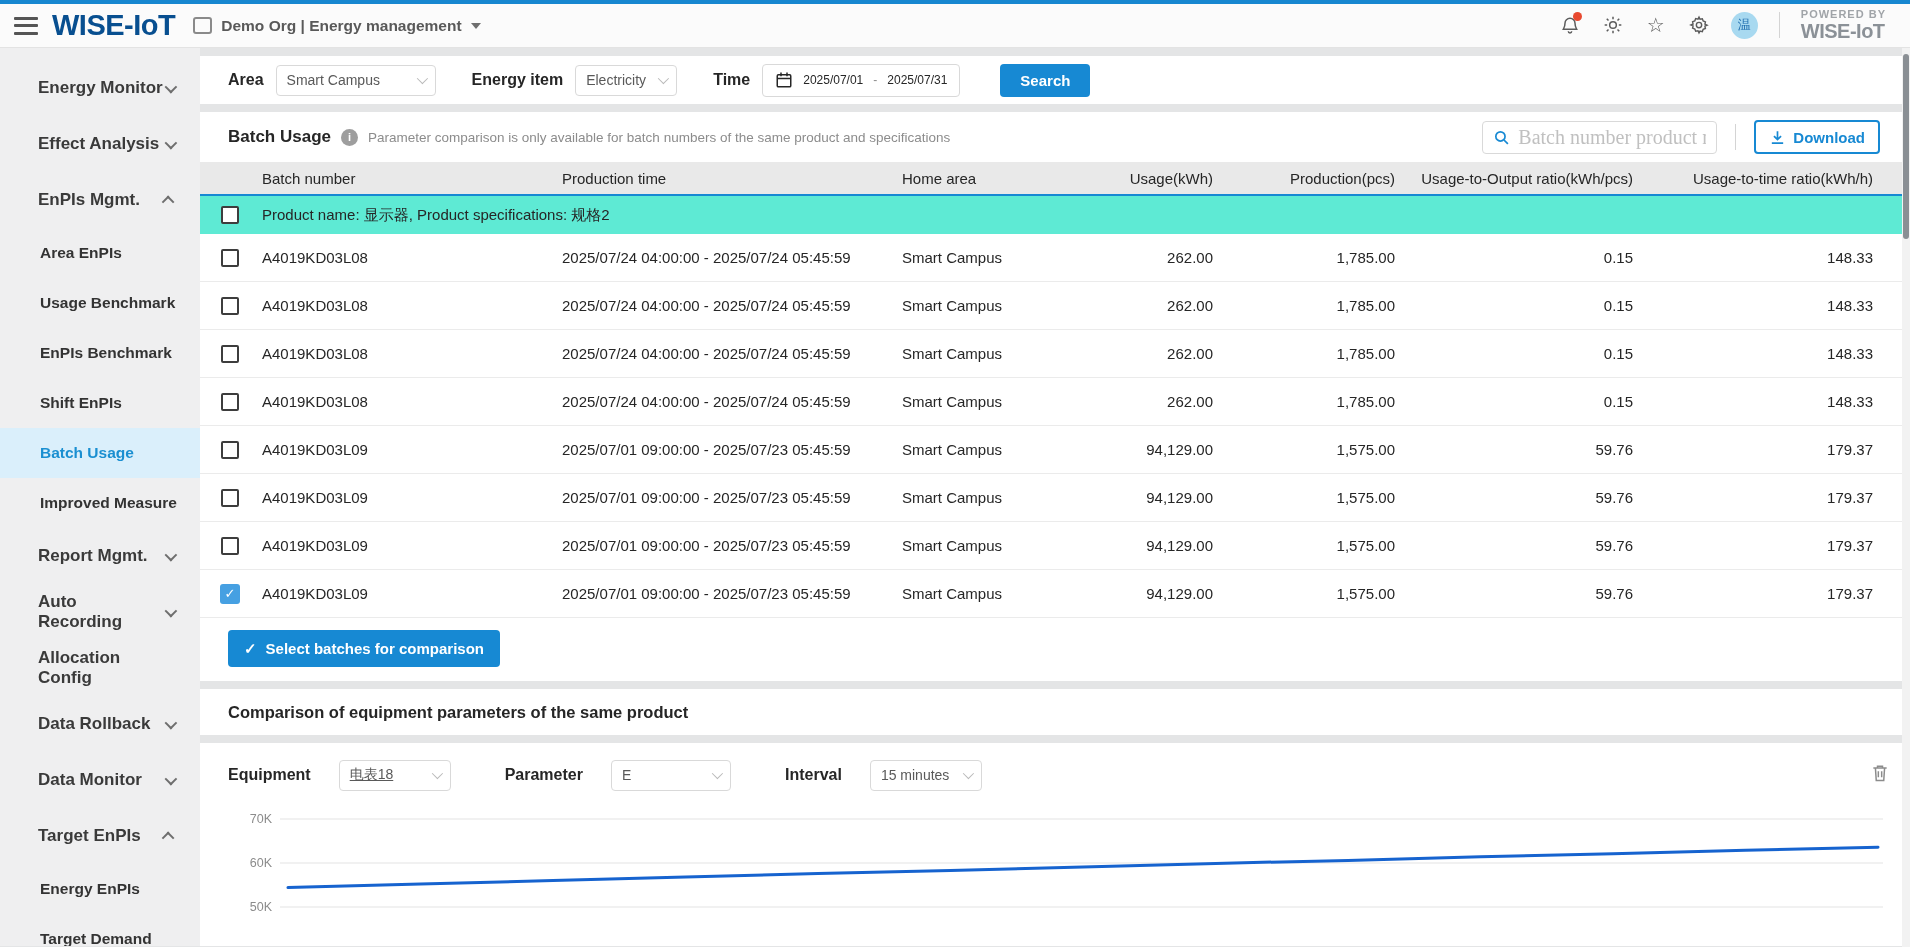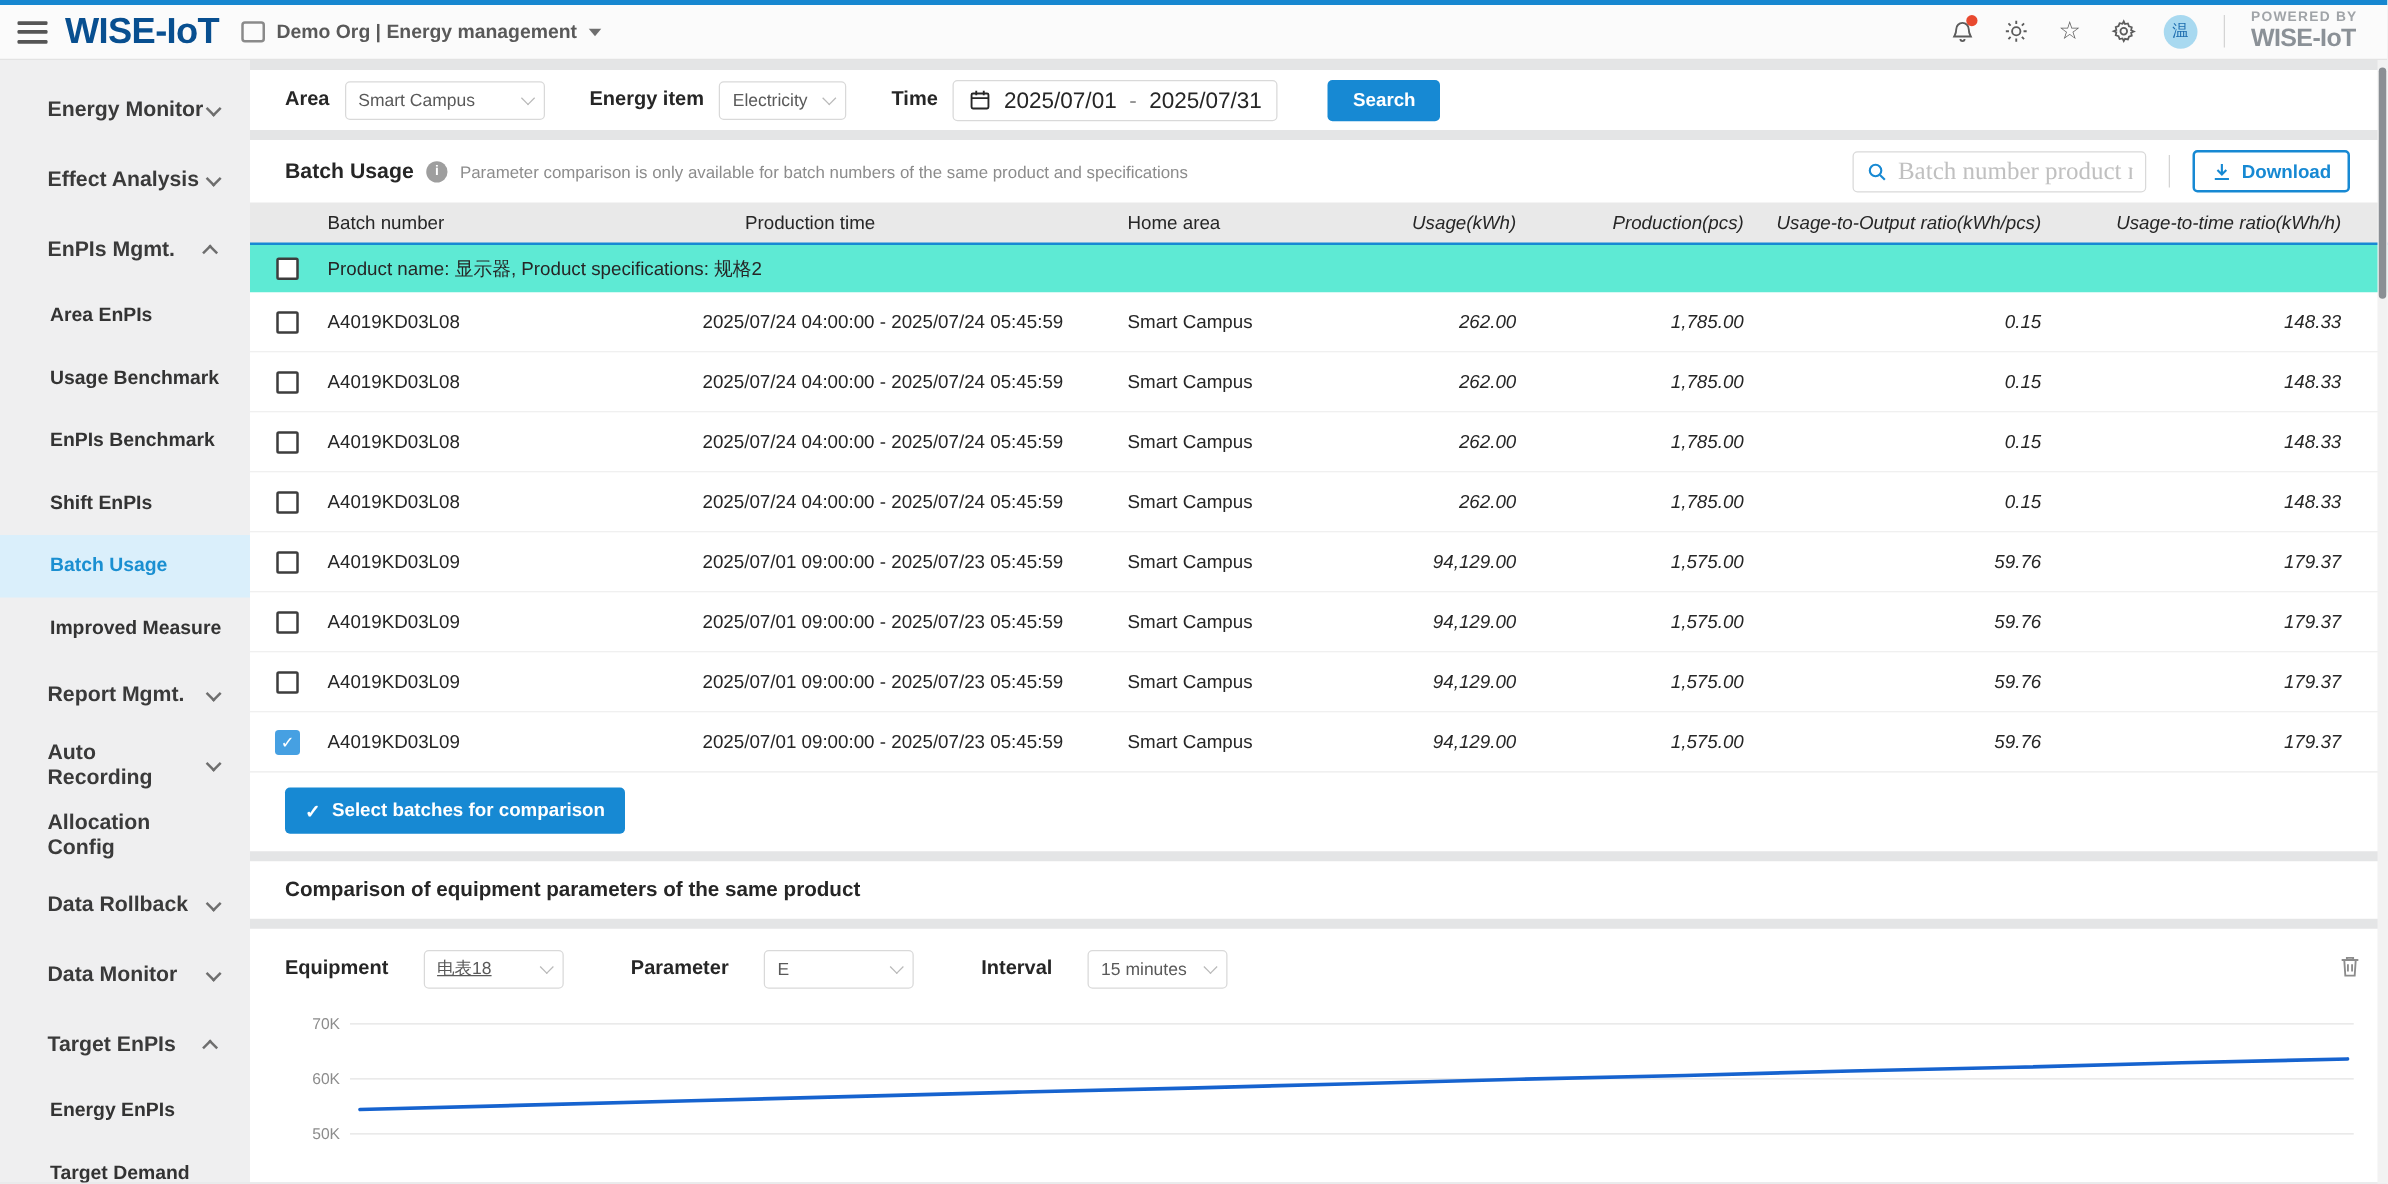--- a/index.html
+++ b/index.html
@@ -41,38 +41,38 @@
   .panel { background:#fff; }
 
   
   .filter-panel { height:48px; display:flex; align-items:center; padding-left:28px; gap:12px; }
   .flabel { font-size:16px; font-weight:bold; color:#262626; }
   .select { border:1px solid #d9d9d9; border-radius:4px; height:31px; display:flex; align-items:center; padding:0 10px; font-size:14px; color:#595959; gap:8px; cursor:pointer; background:#fff; }
   .select .val { flex:1; }
   .schev { width:8px; height:8px; border-right:1.5px solid #b9b9b9; border-bottom:1.5px solid #b9b9b9; transform:rotate(45deg) translateY(-2px); flex:none; }
   .sel-area { width:160px; margin-right:24px; }
   .sel-energy { width:102px; margin-right:24px; }
-  .datebox { border:1px solid #d9d9d9; border-radius:4px; height:33px; display:flex; align-items:center; padding:0 12px; gap:10px; font-size:18px; color:#262626; cursor:pointer; margin-right:28px; }
+  .datebox { border:1px solid #d9d9d9; border-radius:4px; height:33px; display:flex; align-items:center; padding:0 12px; gap:10px; font-size:12px; color:#262626; cursor:pointer; margin-right:28px; }
   .btn-primary { background:#1789d3; color:#fff; font-size:15px; font-weight:bold; border:none; border-radius:4px; height:33px; padding:0 20px; cursor:pointer; }
 
   
   .bu-panel { padding-bottom:14px; }
   .bu-head { height:50px; display:flex; align-items:center; padding:0 30px 0 28px; gap:10px; }
   .bu-title { font-size:17px; font-weight:bold; color:#262626; }
   .info-icon { width:17px; height:17px; border-radius:50%; background:#9e9e9e; color:#fff; font-size:11px; font-weight:bold; display:flex; align-items:center; justify-content:center; font-style:normal; }
   .bu-note { font-size:13.5px; color:#8c8c8c; flex:1; }
   .searchbox { width:235px; height:33px; border:1px solid #d9d9d9; border-radius:4px; display:flex; align-items:center; padding:0 10px; gap:8px; }
   .searchbox input { border:none; outline:none; font-size:20px; flex:1; width:100%; color:#6d28d9; font-family:Liberation Serif, serif; }
   .searchbox input::placeholder { color:#c0c0c0; }
   .btn-outline { display:flex; align-items:center; gap:7px; border:2px solid #1789d3; color:#1789d3; background:#fff; border-radius:4px; height:34px; padding:0 13px; font-size:15px; font-weight:bold; cursor:pointer; }
 
   .tgrid { display:grid; grid-template-columns:60px 300px 340px 150px 165px 182px 238px 240px 1fr; align-items:center; }
   .thead { background:#e9e9e9; height:34px; border-bottom:2px solid #1789d3; font-size:14.5px; color:#262626; }
   .cell { padding:0 2px; font-size:15px; color:#262626; white-space:nowrap; }
-  .al-r { text-align:right;font-style:italic; }
+  .al-r { text-align:right; }
   .group-row { background:#5eead4; height:38px; font-size:14.5px; }
   .group-row .gtext { grid-column:2 / span 7; }
   .trow { height:48px; border-bottom:1px solid #ebebeb; background:#fff; }
   .cb-wrap { display:flex; justify-content:center; }
   .cb { width:18px; height:18px; border:2px solid #3d3d3d; border-radius:2px; background:#fff; cursor:pointer; display:flex; align-items:center; justify-content:center; }
   .cb.checked { border:none; background:#46a0e2; width:20px; height:20px; border-radius:3px; color:#fff; font-size:13px; font-weight:bold; }
   .bu-footer { padding:12px 0 0 28px; }
   .btn-compare { display:inline-flex; align-items:center; gap:9px; background:#1789d3; color:#fff; border:none; border-radius:4px; height:37px; padding:0 16px; font-size:15px; font-weight:bold; cursor:pointer; }
 
   
@@ -228,21 +228,21 @@
         <button class="btn-outline">
           <svg width="17" height="17" viewBox="0 0 24 24" fill="none" stroke="#1789d3" stroke-width="2.4">
               <path d="M12 3v11M7 10l5 5 5-5M4 20h16"></path>
             </svg>
           <span>Download</span>
         </button>
       </div>
 
       <div class="tgrid thead" id="thead">
           <div class="cell" style="grid-column: 2;">Batch number</div>
-          <div class="cell" style="grid-column: 3; margin-left: 34px;">Production time</div>
+          <div class="cell" style="grid-column: 3;">Production time</div>
           <div class="cell" style="grid-column: 4;">Home area</div>
           <div class="cell al-r" style="grid-column: 5;">Usage(kWh)</div>
           <div class="cell al-r" style="grid-column: 6;">Production(pcs)</div>
           <div class="cell al-r" style="grid-column: 7;">Usage-to-Output ratio(kWh/pcs)</div>
           <div class="cell al-r" style="grid-column: 8;">Usage-to-time ratio(kWh/h)</div>
         </div>
       <div class="tgrid group-row">
         <div class="cb-wrap">
             <span class="cb"></span>
           </div>

